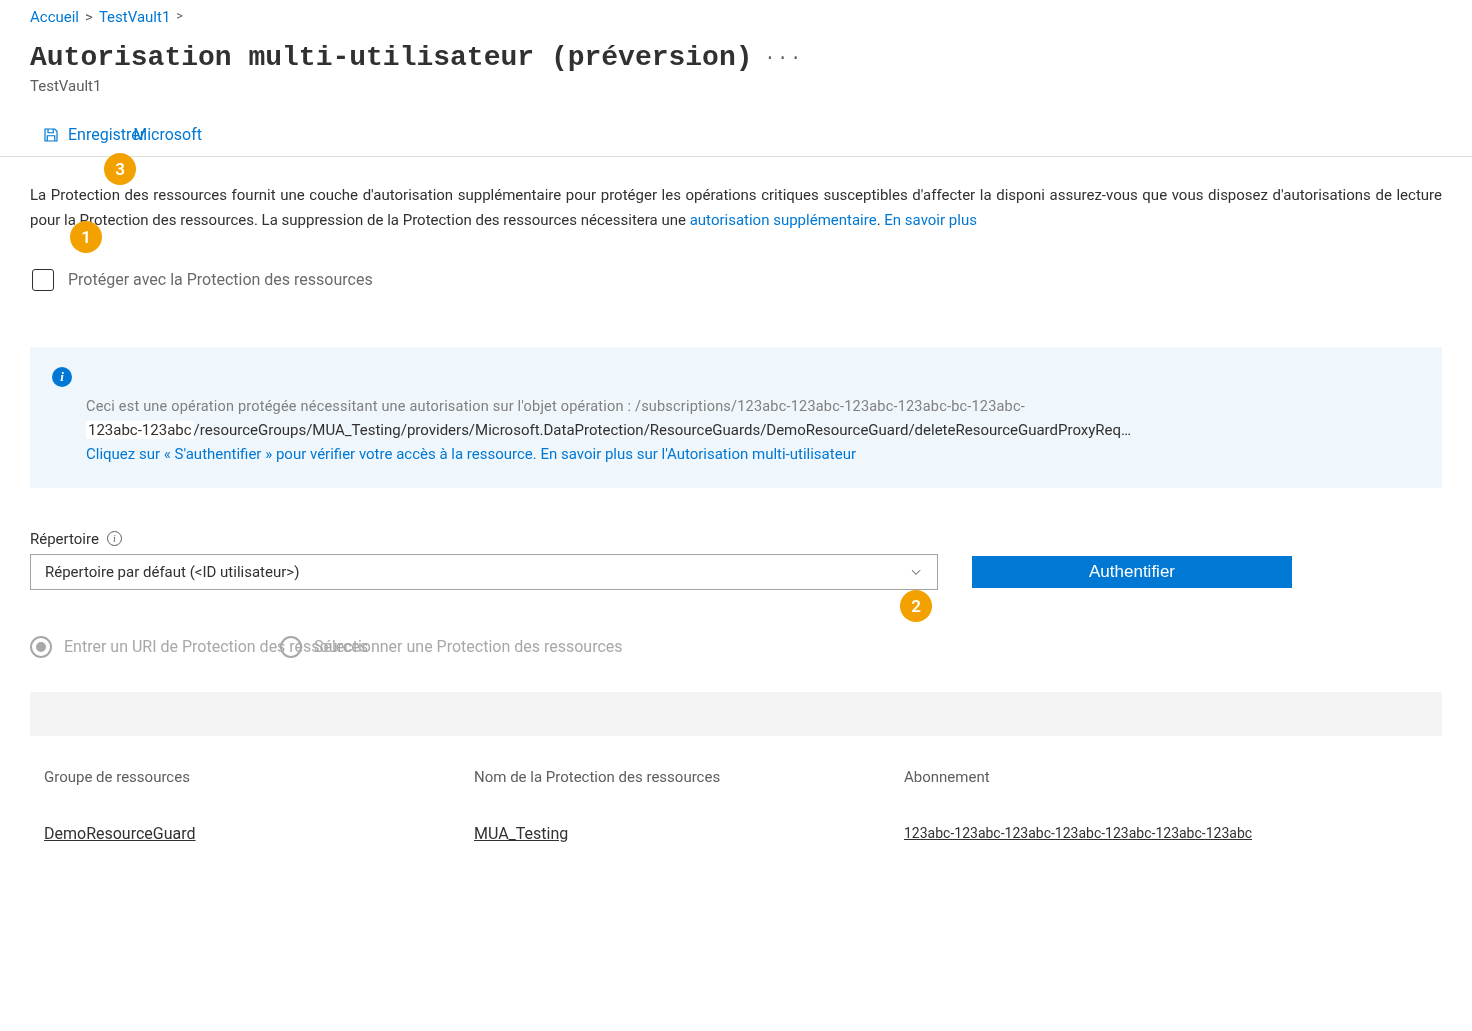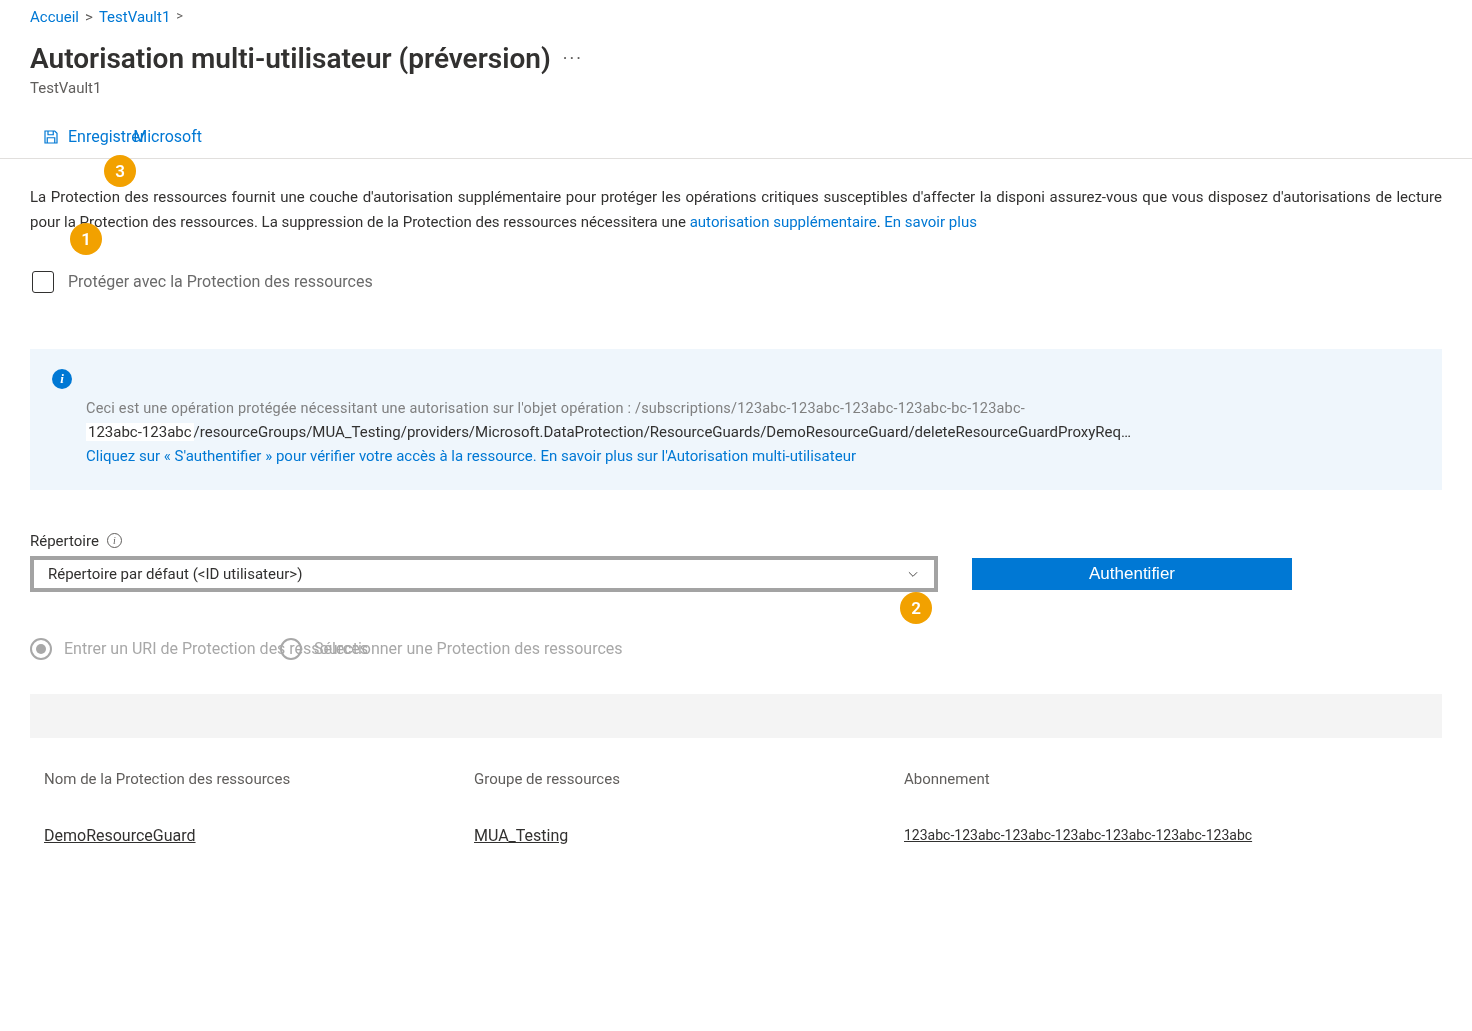--- a/index.html
+++ b/index.html
@@ -25,20 +25,21 @@
   .breadcrumb .sep { color: #605e5c; }
   .breadcrumb .current { color: #0078d4; font-weight: 400; }
   .breadcrumb .chev { color: #605e5c; font-size: 13px; }
 
   
   .title-row {
     padding: 10px 30px 0 30px;
     display: flex;
     align-items: center;
     gap: 12px;
+    font-family: Liberation Mono, monospace;
   }
   h1 { font-size: 28px; font-weight: 600; color: #323130; }
   .ellipsis { color: #605e5c; font-size: 18px; letter-spacing: 2px; cursor: pointer; }
   .subtitle { padding: 4px 30px 18px 30px; color: #605e5c; font-size: 15px; }
 
   
   .toolbar {
     padding: 10px 30px 10px 38px;
     border-bottom: 1px solid #e1dfdd;
     display: flex;
@@ -136,21 +137,21 @@
   .dir-label { font-size: 15px; color: #323130; }
   .info-circle {
     width: 15px; height: 15px; border: 1px solid #605e5c; border-radius: 50%;
     display: inline-flex; align-items: center; justify-content: center;
     font-size: 10px; color: #605e5c; font-family: Georgia, serif; font-style: italic;
   }
   .dir-row { display: flex; gap: 34px; align-items: center; }
   .dir-select {
     flex: 0 0 908px;
     height: 36px;
-    border: 4px solid #a3a3a3;
+    border: 1px solid #a3a3a3;
     display: flex;
     align-items: center;
     justify-content: space-between;
     padding: 0 14px;
     font-size: 15px;
     color: #323130;
     cursor: pointer;
     background: #fff;
   }
   .chevron-down { width: 14px; height: 14px; stroke: #323130; stroke-width: 1.5; fill: none; }
@@ -284,22 +285,22 @@
     <span class="second-group">
       <span class="radio empty"></span>
       <span>Sélectionner une Protection des ressources</span>
     </span>
   </div>
 
   <div class="grey-bar"></div>
 
   <div class="table">
     <div class="table-header">
+      <span>Groupe de ressources</span>
       <span>Nom de la Protection des ressources</span>
-      <span>Groupe de ressources</span>
       <span>Abonnement</span>
     </div>
     <div class="table-row">
       <span>DemoResourceGuard</span>
       <span>MUA_Testing</span>
       <span class="sub">123abc-123abc-123abc-123abc-123abc-123abc-123abc</span>
     </div>
   </div>
 </div>
 

